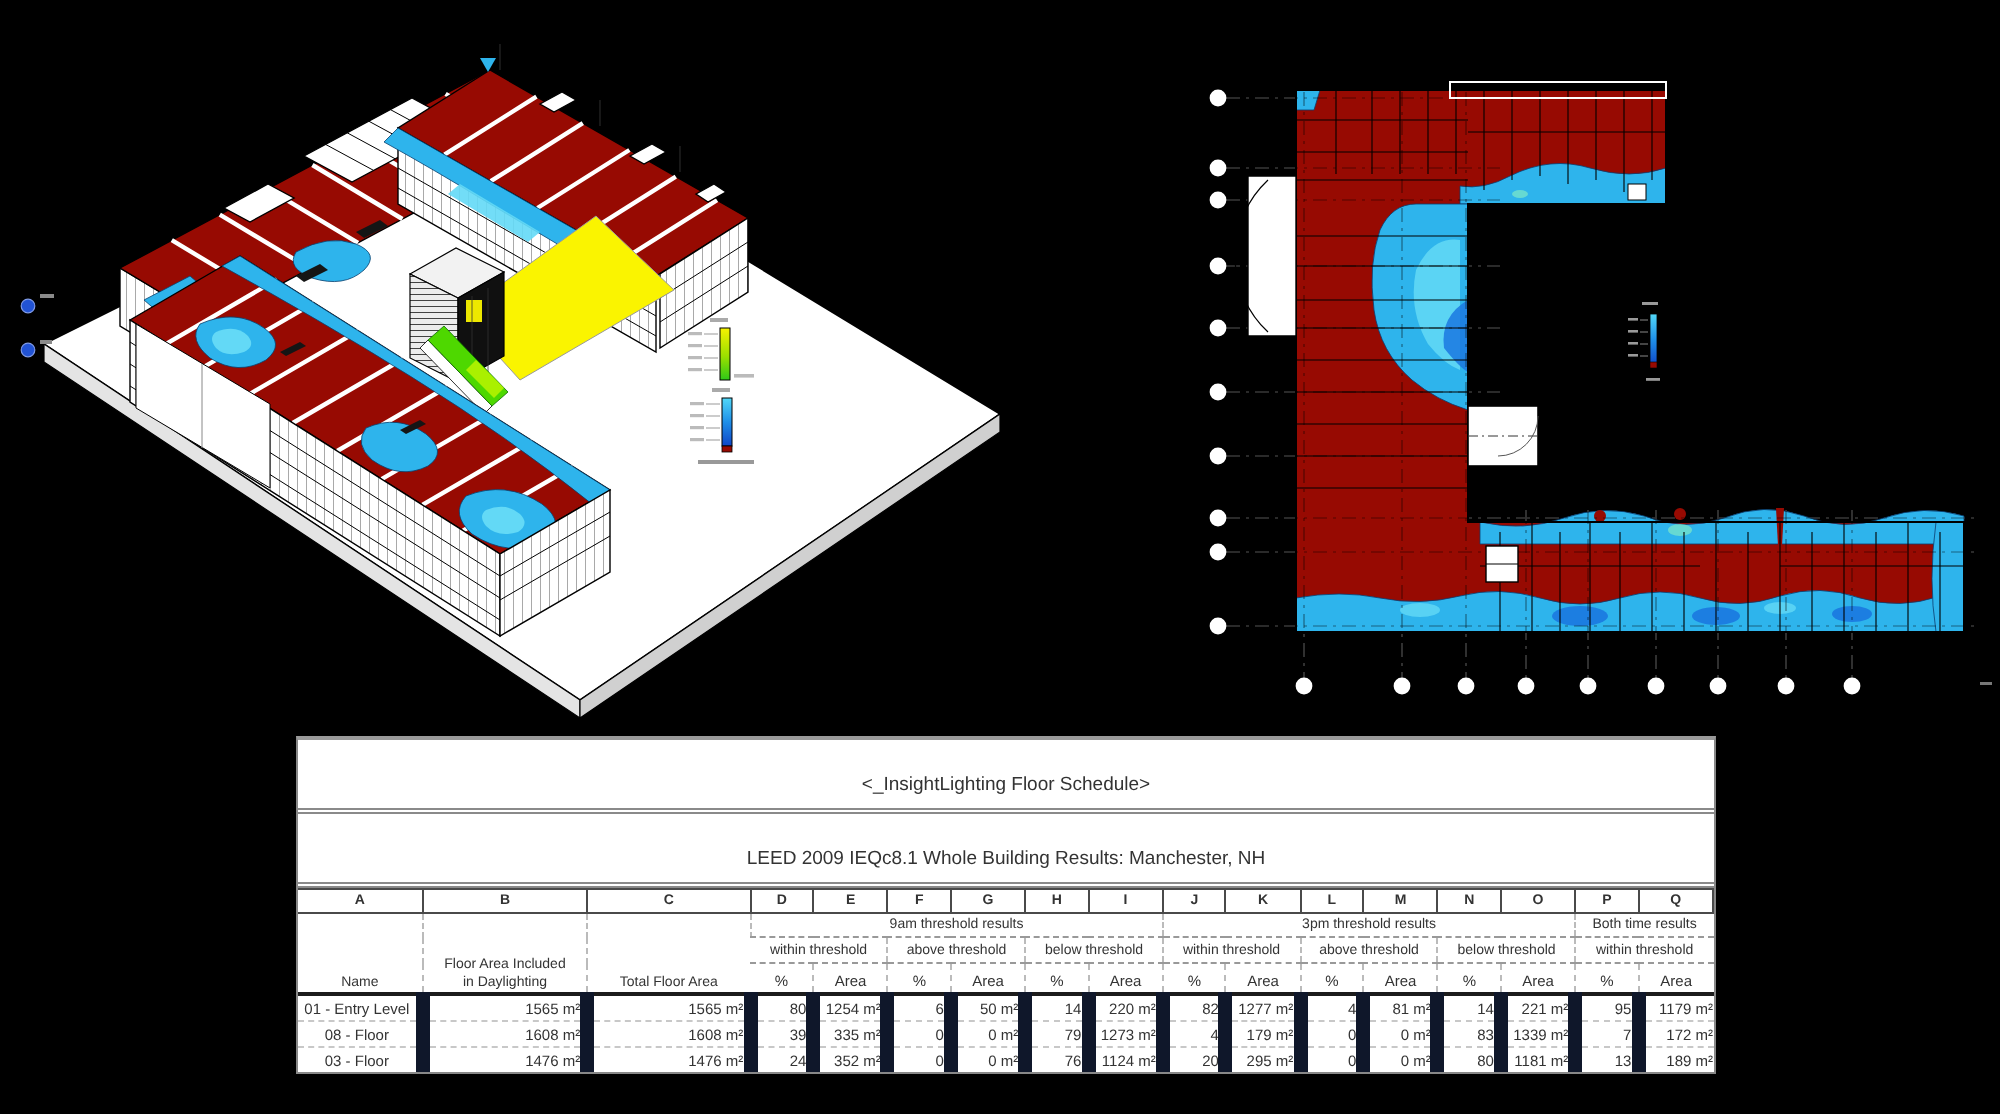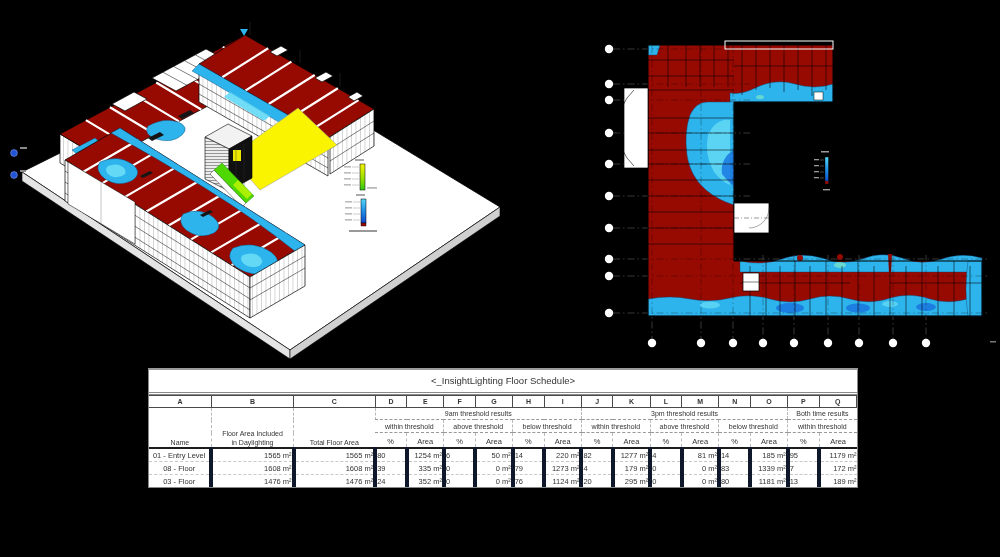--- a/index.html
+++ b/index.html
@@ -13,38 +13,38 @@
   .f-below-deep{fill:var(--below-deep);}
   .f-below-light{fill:var(--below-light);}
   .f-yellow{fill:var(--within-yellow);}
   .f-green{fill:var(--within-green);}
   .wall{fill:#ffffff;stroke:#000;stroke-width:.7;}
   .oln{stroke:#000;fill:none;}
   
   .sched-wrap{position:absolute;left:148px;top:368px;width:710px;background:#fff;
       border:1px solid #888;border-top:2px solid #9a9a9a;box-sizing:border-box;color:#333;}
   .trow{height:22px;line-height:22px;text-align:center;font-size:9.5px;
-      border-bottom:3px double #8a8a8a;white-space:nowrap;overflow:hidden;}
+      border-bottom:3px double #8a8a8a;white-space:nowrap;overflow:hidden;margin-top:12px;}
   table.sched{width:100%;border-collapse:collapse;table-layout:fixed;font-size:7.5px;color:#333;}
   table.sched th,table.sched td{padding:0;overflow:hidden;white-space:nowrap;}
   tr.letters th{border:1px solid #4a4a4a;height:11px;font-size:7px;font-weight:700;
       text-align:center;background:#fff;}
   td.grp{height:11px;font-size:7px;text-align:center;border-bottom:1px dashed #999;
       border-left:1px dashed #bbb;}
   tr.subs td{height:12px;font-size:7px;text-align:center;border-bottom:1px dashed #999;
       border-left:1px dashed #bbb;}
   tr.units td{height:13px;text-align:center;border-bottom:2px solid #1c1c1c;
       border-left:1px dashed #bbb;vertical-align:bottom;padding-bottom:1px;}
   td.corner{vertical-align:bottom;text-align:center;font-size:7px;
       border-bottom:2px solid #1c1c1c;border-left:1px dashed #bbb;padding-bottom:1px;line-height:1.3;}
-  tr.drow td{height:12px;border-left:4px solid #0f172a;border-bottom:1px dashed #c8c8c8;}
+  tr.drow td{height:12px;border-left:7px solid #0f172a;border-bottom:1px dashed #c8c8c8;}
   tr.drow:last-child td{border-bottom:none;}
   td.c-name{text-align:center;padding-left:2px;}
   td.c-area{text-align:right;padding-right:3px;}
-  td.c-pct{text-align:left;}
+  td.c-pct{text-align:right;}
   tr td:first-child,tr th:first-child{border-left:none;}
 </style>
 </head>
 <body>
 
 <div class="canvas">
 
 <svg class="view" style="left:0;top:0" width="600" height="370" viewBox="0 0 600 370">
   <defs>
     <pattern id="mull" width="4.5" height="6" patternUnits="userSpaceOnUse">
@@ -280,20 +280,21 @@
         <circle cx="238" cy="343" r="4.2"></circle>
     <circle cx="269" cy="343" r="4.2"></circle>
         <circle cx="303" cy="343" r="4.2"></circle>
         <circle cx="336" cy="343" r="4.2"></circle>
   </g>
   <rect x="400" y="341" width="6" height="1.5" fill="#777"></rect>
 </svg>
 
 <div class="sched-wrap">
   <div class="trow">&lt;_InsightLighting Floor Schedule&gt;</div>
+  <div class="trow">LEED 2009 IEQc8.1 Whole Building Results: Manchester, NH</div>
 
   <table class="sched">
     <colgroup>
       <col style="width:8.8%">
           <col style="width:11.6%">
           <col style="width:11.5%">
       <col style="width:4.45%">
           <col style="width:5.25%">
           <col style="width:4.45%">
           <col style="width:5.25%">
@@ -372,21 +373,21 @@
       <td class="c-area">1254 m²</td>
       <td class="c-pct">6</td>
       <td class="c-area">50 m²</td>
       <td class="c-pct">14</td>
       <td class="c-area">220 m²</td>
       <td class="c-pct">82</td>
       <td class="c-area">1277 m²</td>
       <td class="c-pct">4</td>
       <td class="c-area">81 m²</td>
       <td class="c-pct">14</td>
-      <td class="c-area">185 m²</td>
+      <td class="c-area">221 m²</td>
       <td class="c-pct">95</td>
       <td class="c-area">1179 m²</td>
     </tr>
     <tr class="drow">
       <td class="c-name">08 - Floor</td>
       <td class="c-area">1608 m²</td>
       <td class="c-area">1608 m²</td>
       <td class="c-pct">39</td>
       <td class="c-area">335 m²</td>
       <td class="c-pct">0</td>

